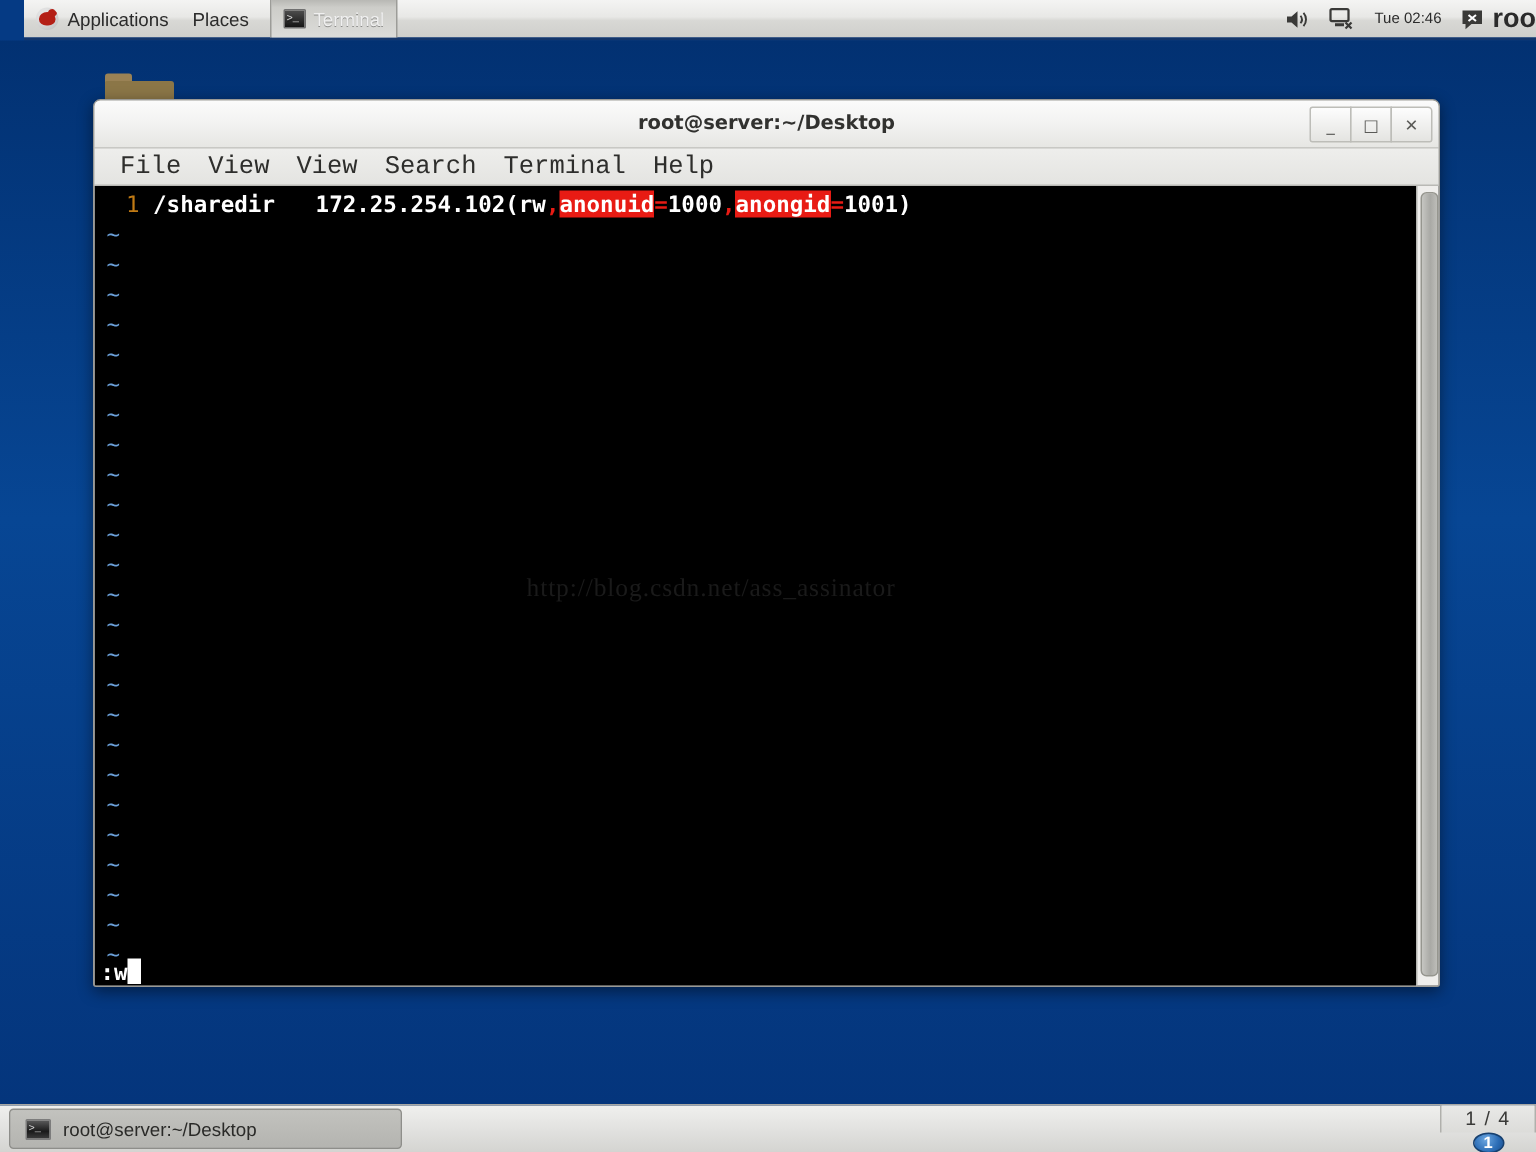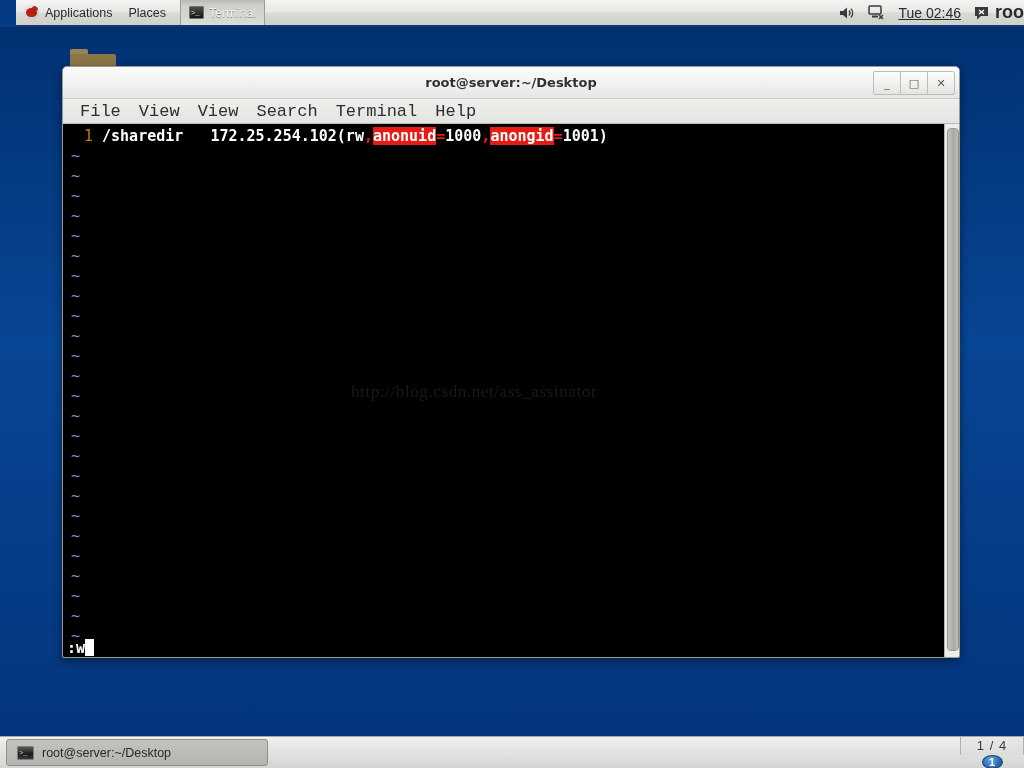--- a/index.html
+++ b/index.html
@@ -71,21 +71,21 @@
     border: 1px solid #707070; border-radius: 1px;
     position: relative; font-size: 7px; color: #e0e0e0;
     font-family: "Liberation Mono", monospace; line-height: 13px;
     padding-left: 1px; box-sizing: border-box; overflow: hidden;
   }
   #panel-right {
     margin-left: auto; display: flex; align-items: center;
     gap: 13px; padding-right: 10px;
   }
   .tray-item { display: flex; align-items: center; gap: 6px; cursor: default; }
-  #clock-text { font-size: 14px; color: #2b2b2b; text-decoration: underline; }
+  #clock-text { font-size: 10px; color: #2b2b2b; }
   #user-text { font-size: 18px; color: #2b2b2b; font-weight: bold; }
 
   
   #term-window {
     position: absolute; left: 62px; top: 66px;
     width: 898px; height: 592px;
     background: #e3e3e0;
     border: 1px solid #9a9a96;
     border-radius: 5px 5px 2px 2px;
     box-shadow: 0 3px 10px rgba(0,0,0,0.45);

